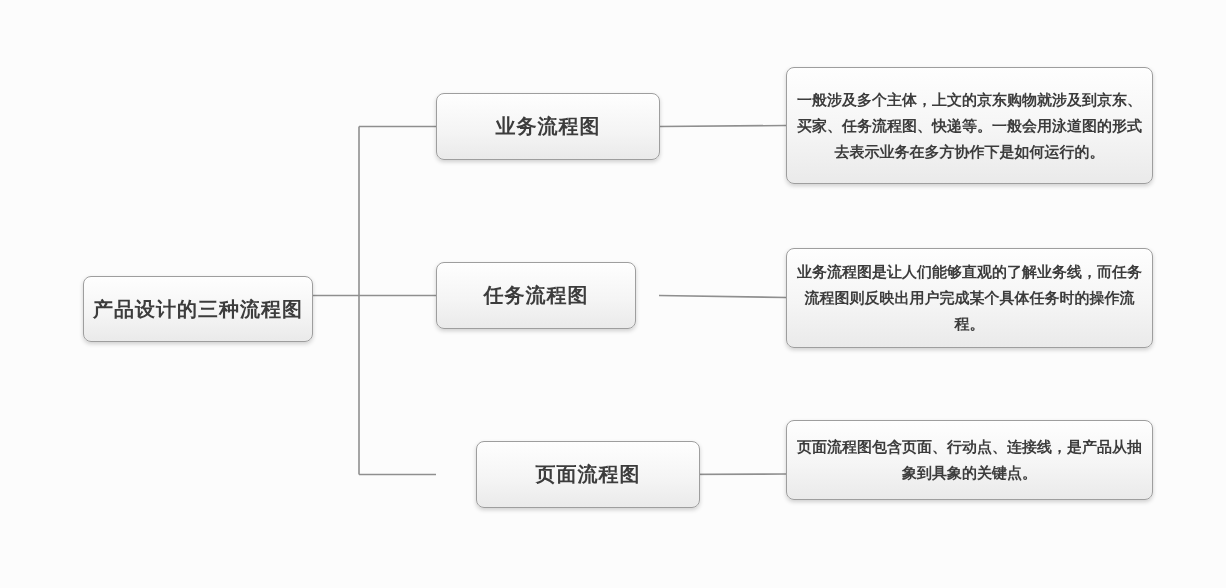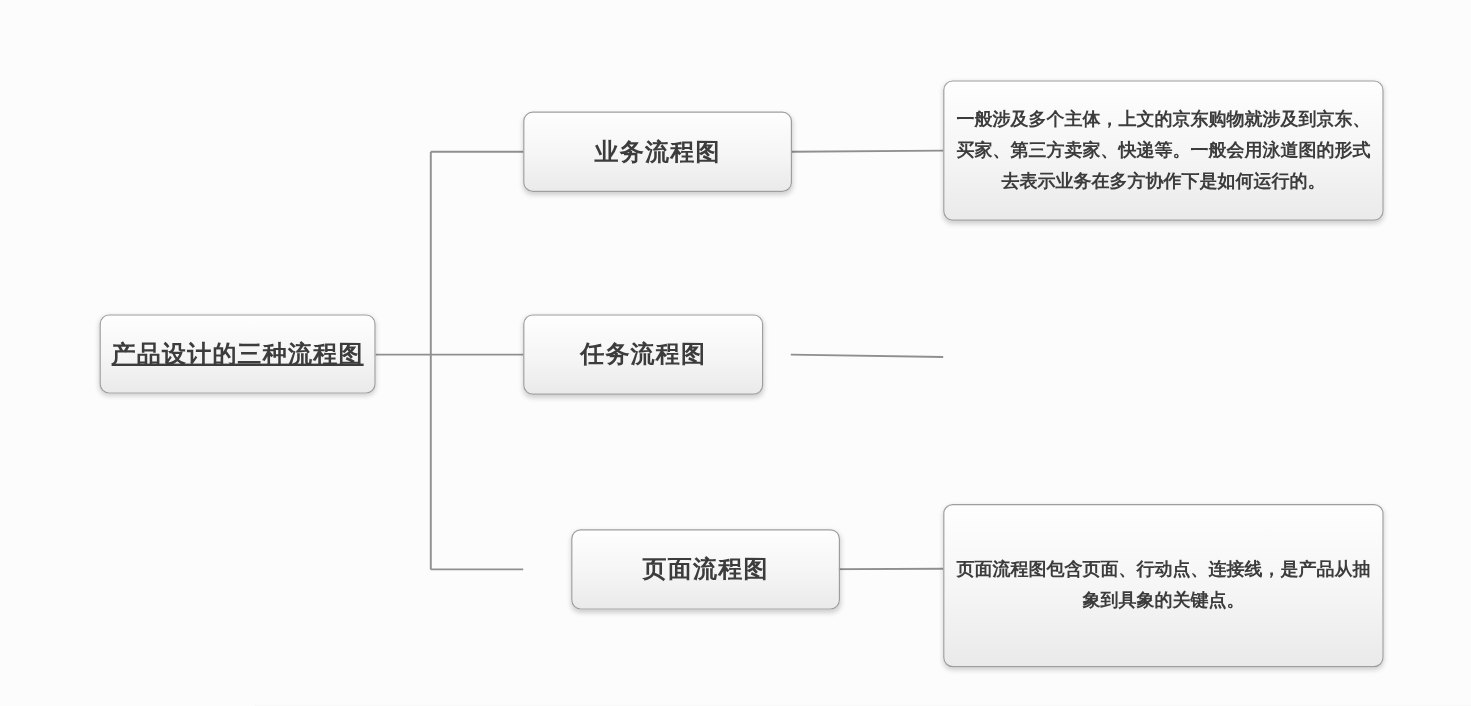--- a/index.html
+++ b/index.html
@@ -71,38 +71,41 @@
 
     <path d="M 359 126.5 H 436"></path>
     <path d="M 359 295.5 H 436"></path>
     <path d="M 359 474.5 H 436"></path>
 
     <path d="M 659 126.5 L 786 125.5"></path>
     <path d="M 659 295.5 L 786 297.5"></path>
     <path d="M 659 474.5 L 786 474"></path>
   </svg>
 
-  <div class="node" style="left:83px;top:262px;width:230px;height:66px;text-decoration:underline;">
+  <div class="node" style="left:83px;top:276px;width:230px;height:66px;">
     <span>产品设计的三种流程图</span>
   </div>
 
   <div class="node" style="left:436px;top:93px;width:224px;height:67px;">
     <span>业务流程图</span>
   </div>
 
   <div class="node" style="left:436px;top:262px;width:200px;height:67px;">
     <span>任务流程图</span>
   </div>
 
   <div class="node" style="left:436px;top:441px;width:224px;height:67px;margin-left:40px;">
     <span>页面流程图</span>
   </div>
 
   <div class="desc" style="left:786px;top:67px;width:367px;height:117px;">
-    <span>一般涉及多个主体，上文的京东购物就涉及到京东、买家、第三方卖家、快递等。一般会用泳道图的形式去表示业务在多方协作下是如何运行的。</span>
+    <span>一般涉及多个主体，上文的京东购物就涉及到京东、买家、任务流程图、快递等。一般会用泳道图的形式去表示业务在多方协作下是如何运行的。</span>
   </div>
 
+  <div class="desc" style="left:786px;top:248px;width:367px;height:100px;">
+    <span>业务流程图是让人们能够直观的了解业务线，而任务流程图则反映出用户完成某个具体任务时的操作流程。</span>
+  </div>
 
-  <div class="desc" style="left:786px;top:420px;width:367px;height:136px;">
+  <div class="desc" style="left:786px;top:420px;width:367px;height:80px;">
     <span>页面流程图包含页面、行动点、连接线，是产品从抽象到具象的关键点。</span>
   </div>
 
 </div>
 
 </body></html>

